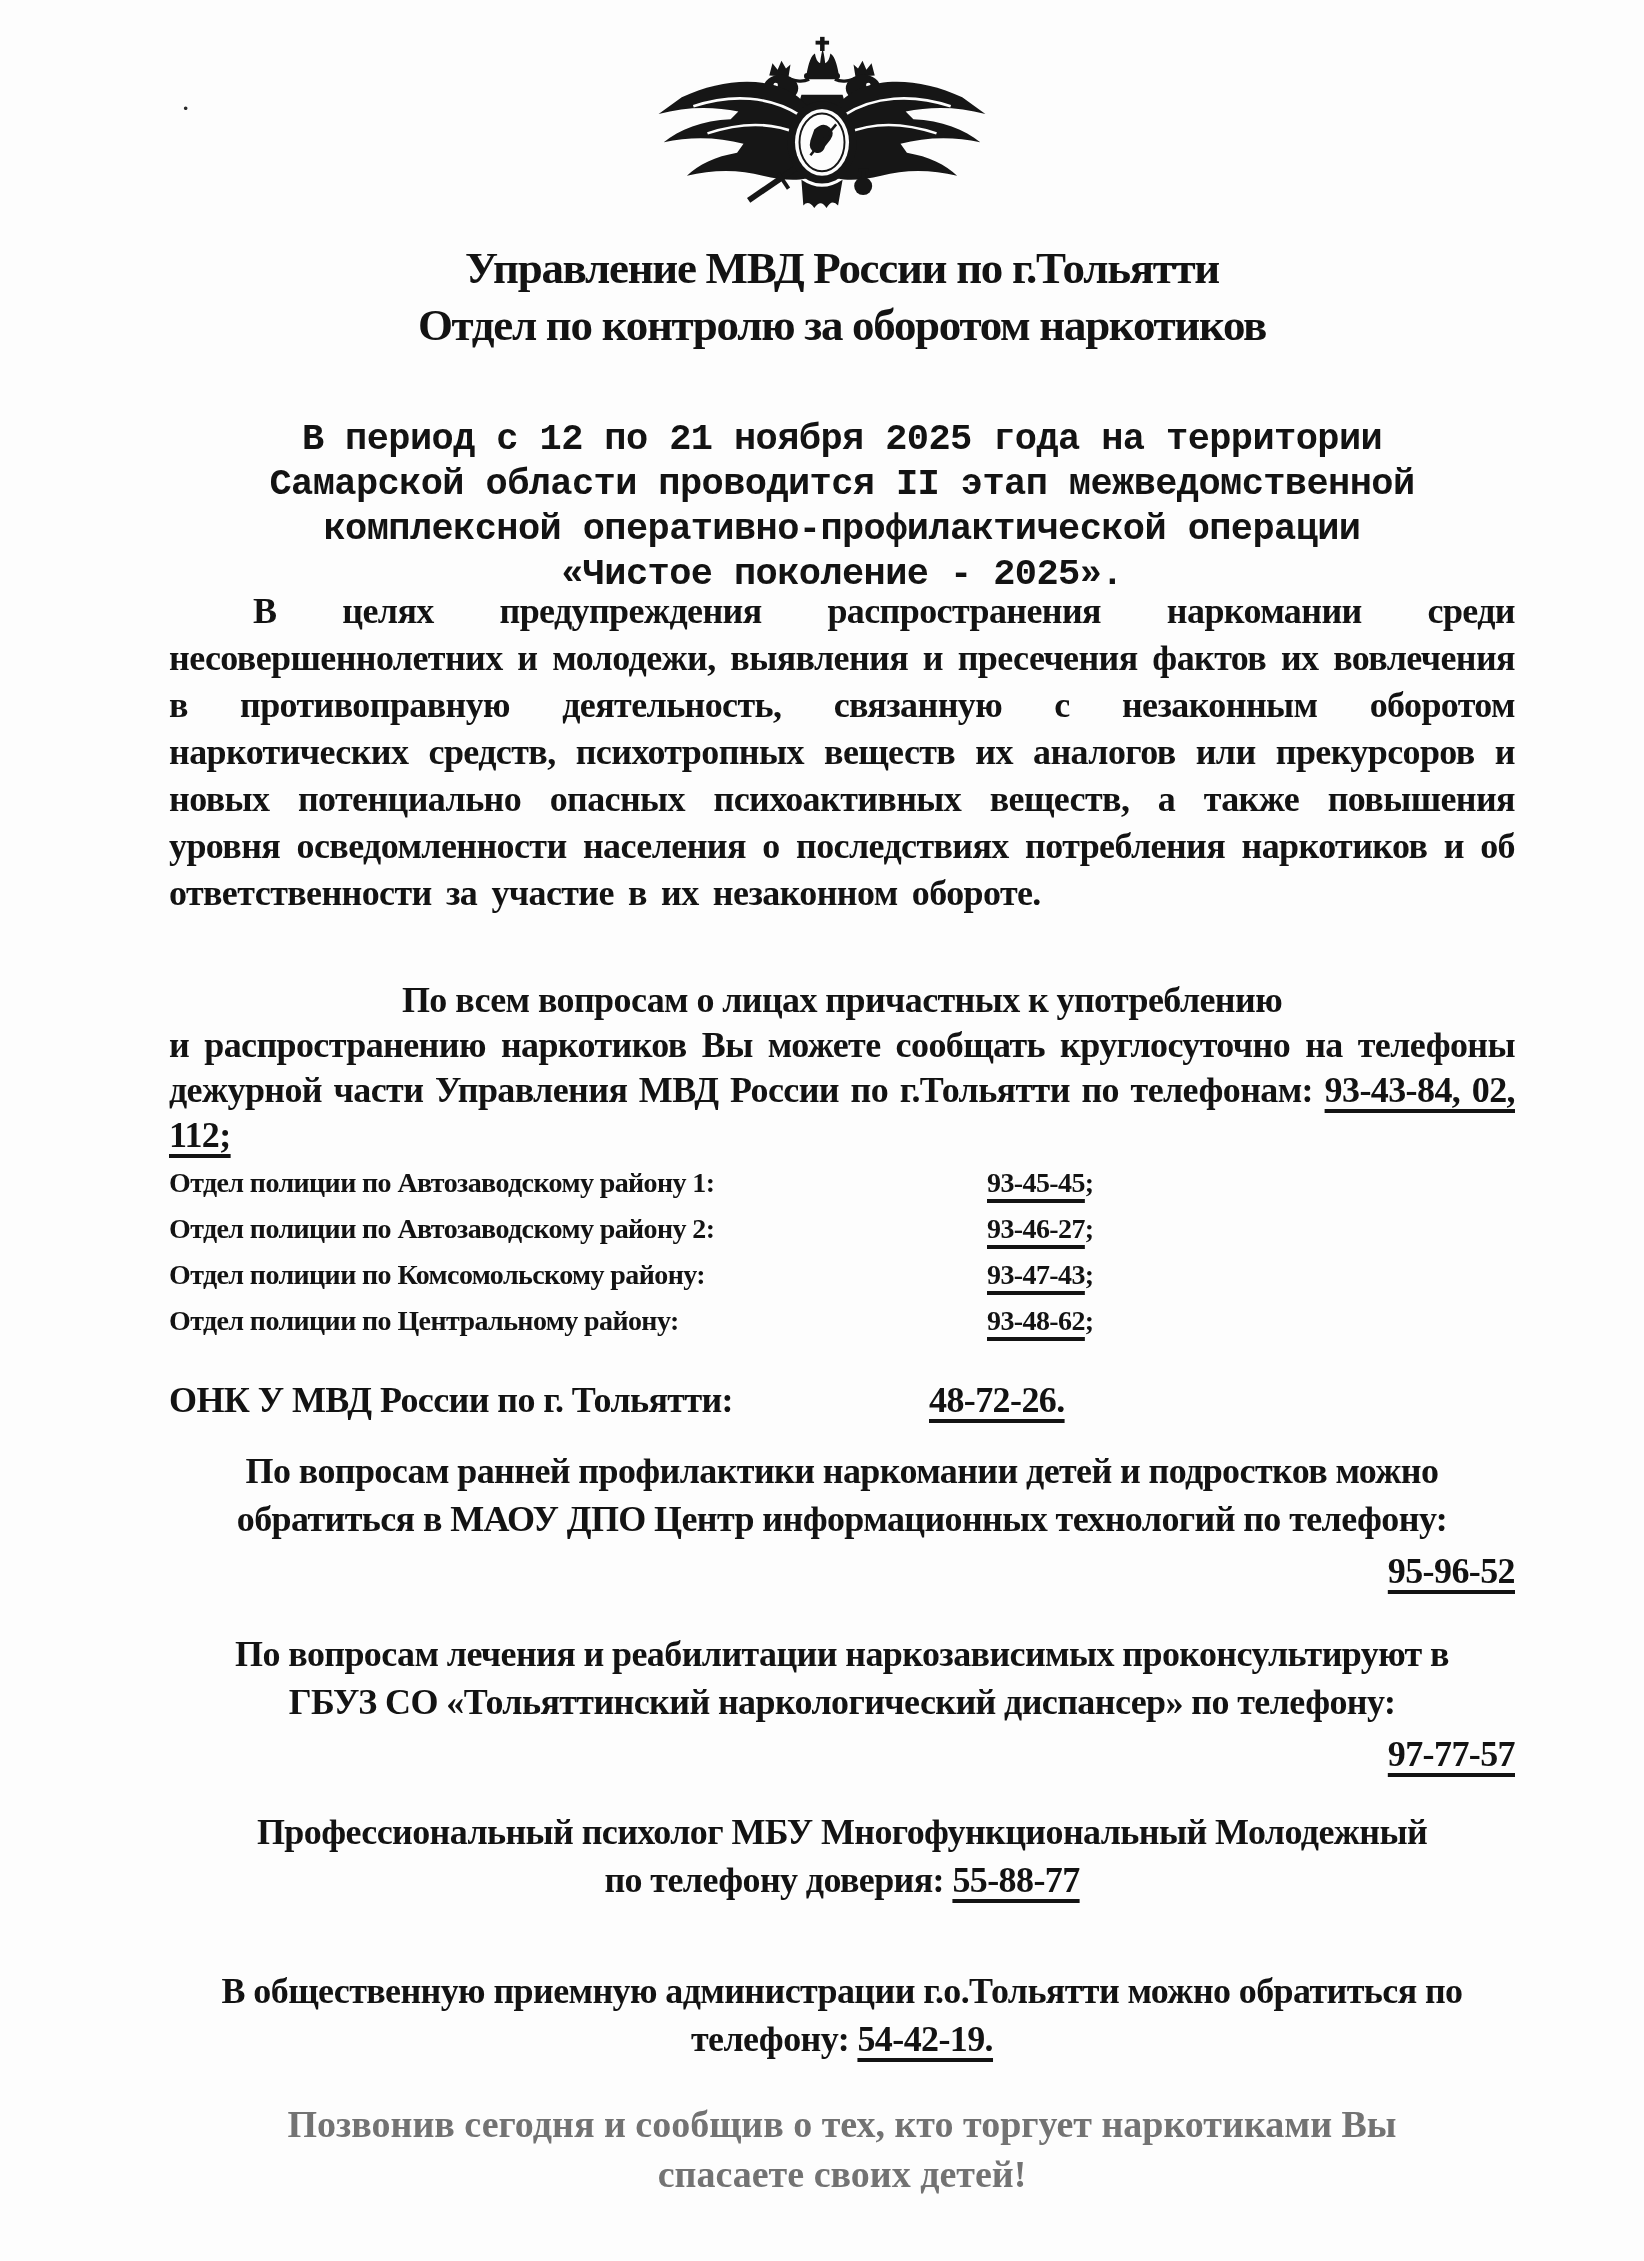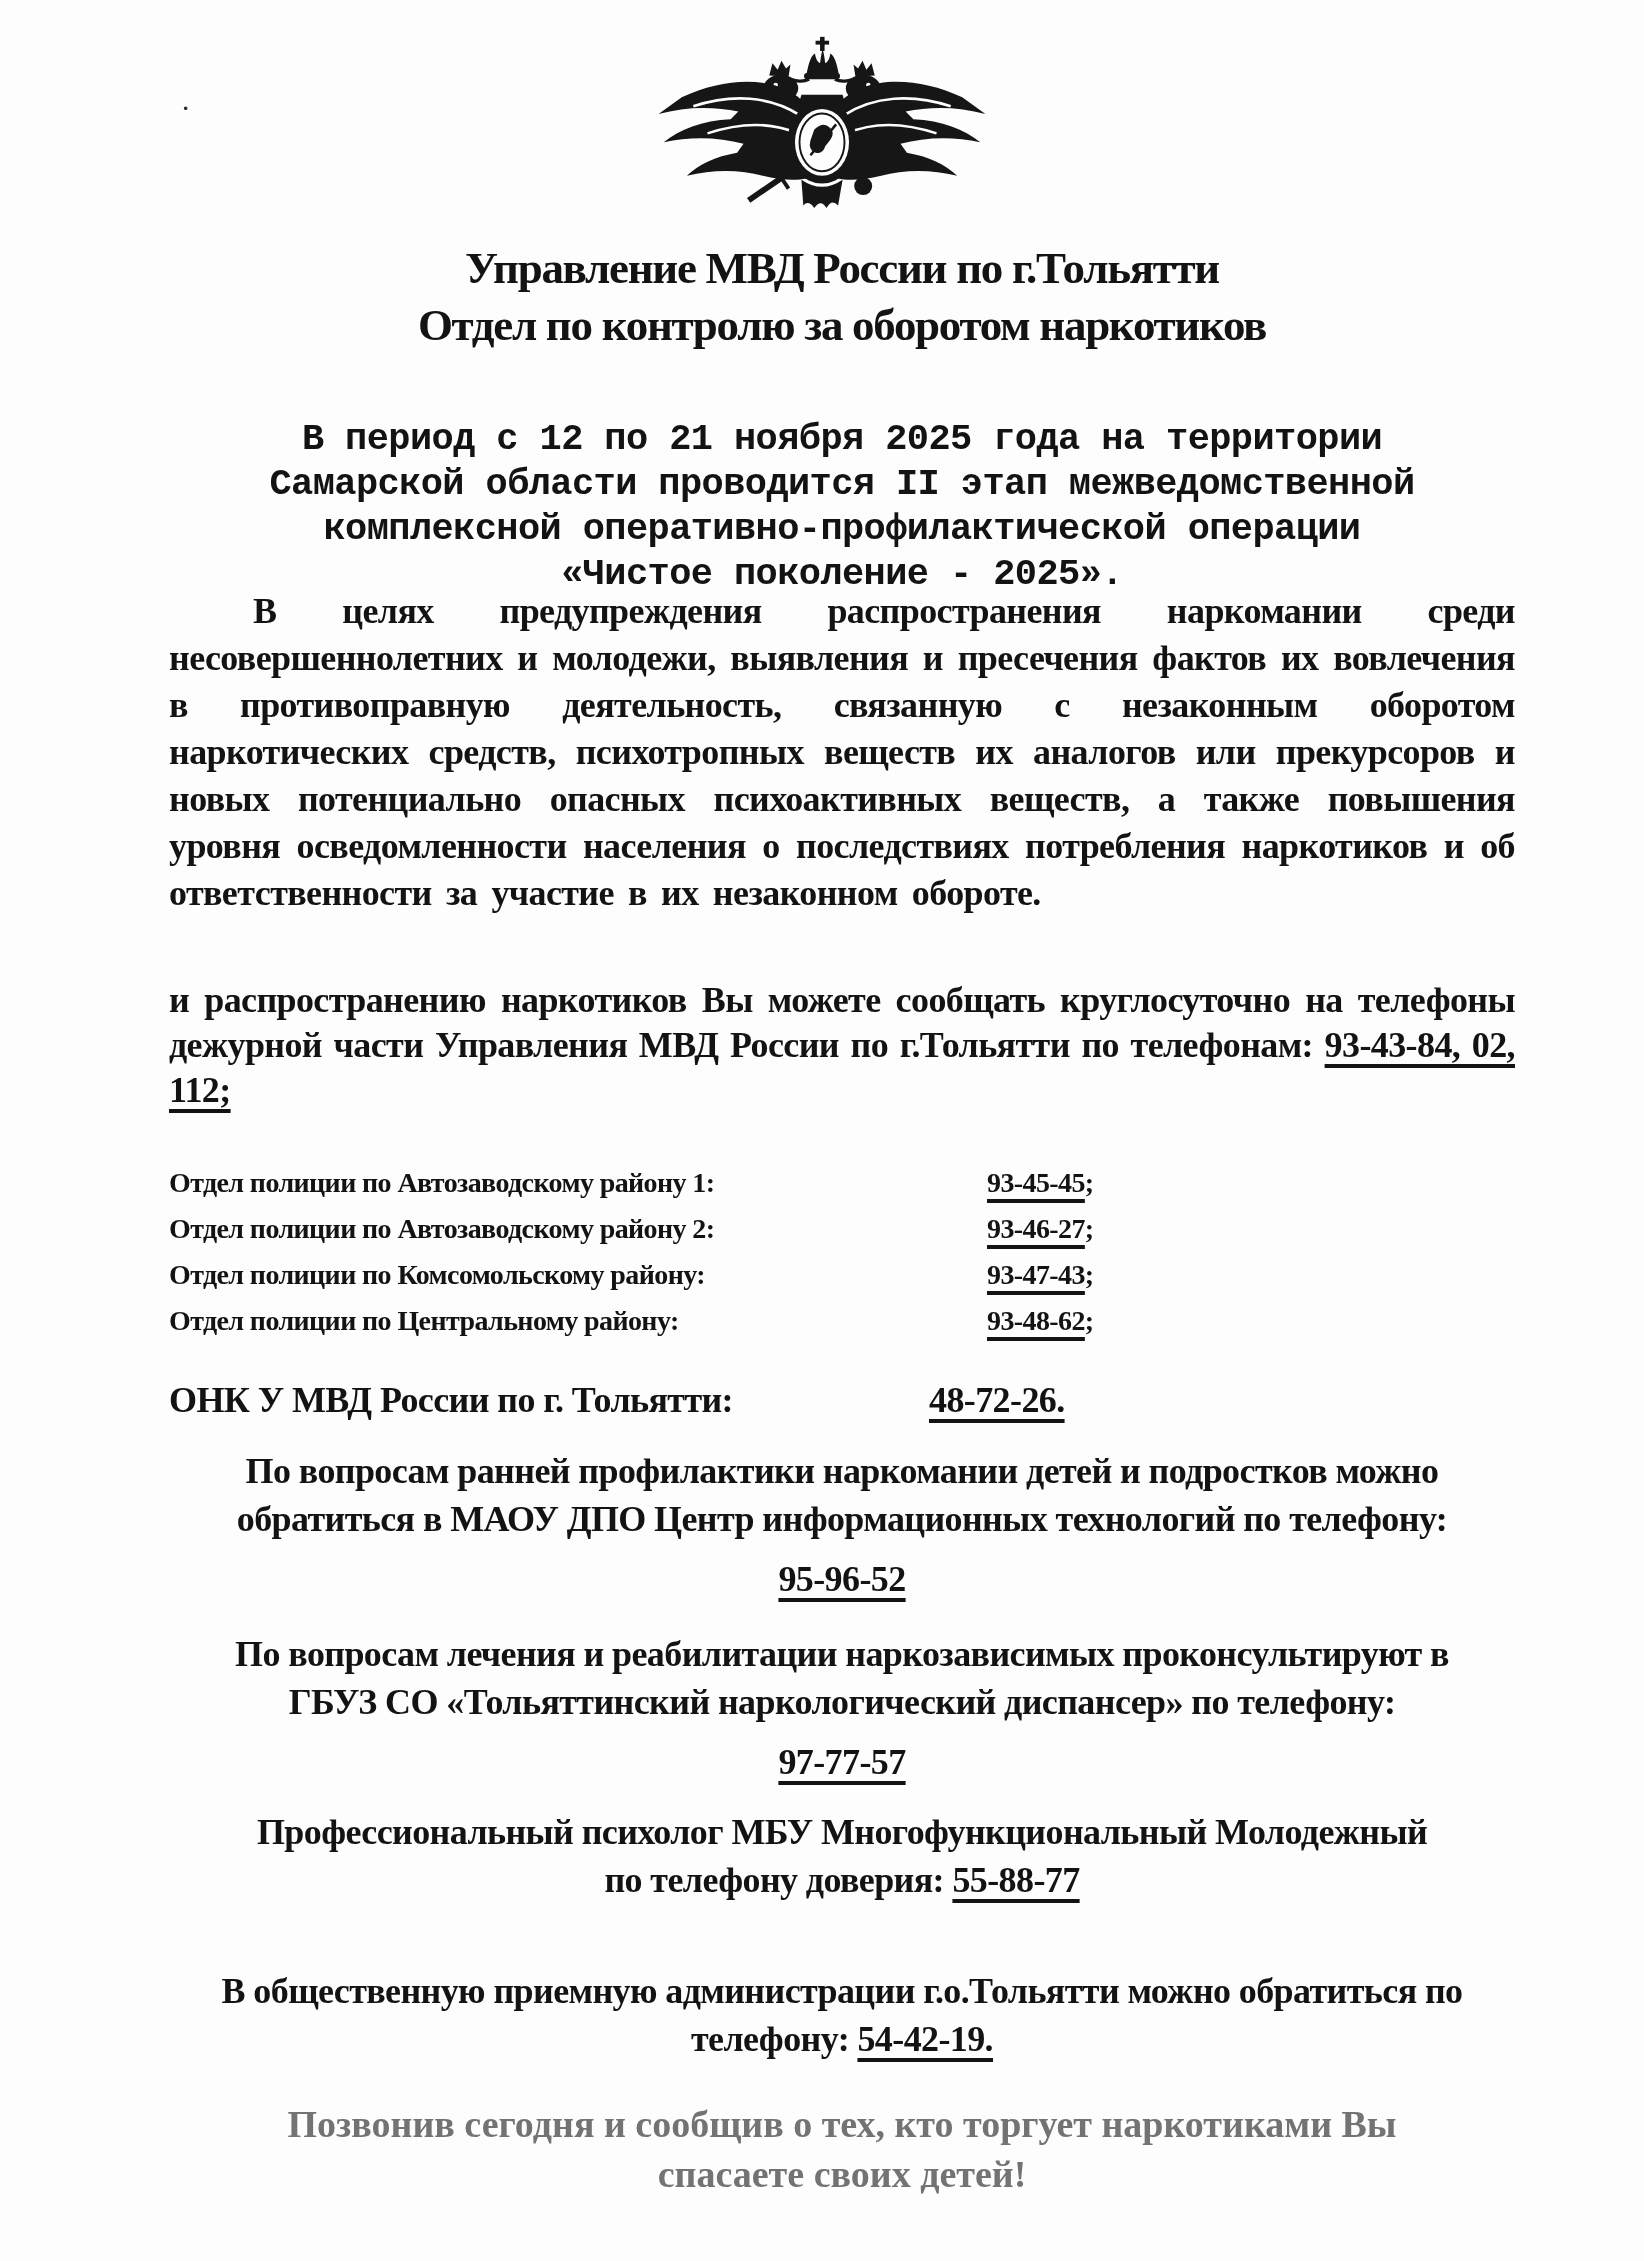--- a/index.html
+++ b/index.html
@@ -23,21 +23,21 @@
   .dept-row{position:relative;height:46px;}
   .num-col{position:absolute;left:818px;top:0;white-space:nowrap;}
   .onk{top:1361px;font-size:36px;line-height:46px;position:absolute;margin-top:16px;}
   .onk .num-col{left:760px;}
   .blockc{font-size:36px;line-height:48px;text-align:center;}
   .prevention{top:1447px;}
   .treatment{top:1630px;}
   .psych{top:1808px;}
   .admin{top:1967px;}
   .appeal{top:2099px;font-size:38px;line-height:50px;text-align:center;color:#737373;letter-spacing:0;}
-  .phone-line{margin-top:12px;}
+  .phone-line{margin-top:4px;text-align:right;}
   svg .ink{fill:#161616;}
 </style>
 </head>
 <body>
 
 <div class="page">
 
   <span class="artifact">·</span>
 
   <svg class="emblem" width="348" height="193" viewBox="0 0 540 300" aria-hidden="true">
@@ -99,20 +99,21 @@
   <div class="abs period center">
     <div>В период с 12 по 21 ноября  2025 года  на территории</div>
     <div>Самарской области проводится II этап межведомственной</div>
     <div>комплексной оперативно-профилактической операции</div>
     <div>«Чистое поколение  - 2025».</div>
   </div>
 
   <div class="abs goals just">В целях предупреждения распространения наркомании среди несовершеннолетних и молодежи, выявления и пресечения фактов их вовлечения в противоправную деятельность, связанную с незаконным оборотом наркотических средств, психотропных веществ их аналогов или прекурсоров и новых потенциально опасных психоактивных веществ, а также повышения уровня осведомленности  населения о последствиях потребления наркотиков и об ответственности за участие в их незаконном обороте.</div>
 
   <div class="abs report">
+    <div class="center">По всем вопросам о лицах причастных к употреблению</div>
     <div class="just"><span>и распространению наркотиков Вы можете сообщать круглосуточно на телефоны дежурной части Управления МВД России по г.Тольятти по телефонам: </span><span class="u">93-43-84, 02, 112;</span></div>
   </div>
 
   <div class="abs depts">
     <div class="dept-row">
       <span>Отдел полиции по Автозаводскому району 1:</span>
       <span class="num-col"><span class="u">93-45-45</span><span>;</span></span>
     </div>
     <div class="dept-row">
       <span>Отдел полиции по Автозаводскому району 2:</span>

